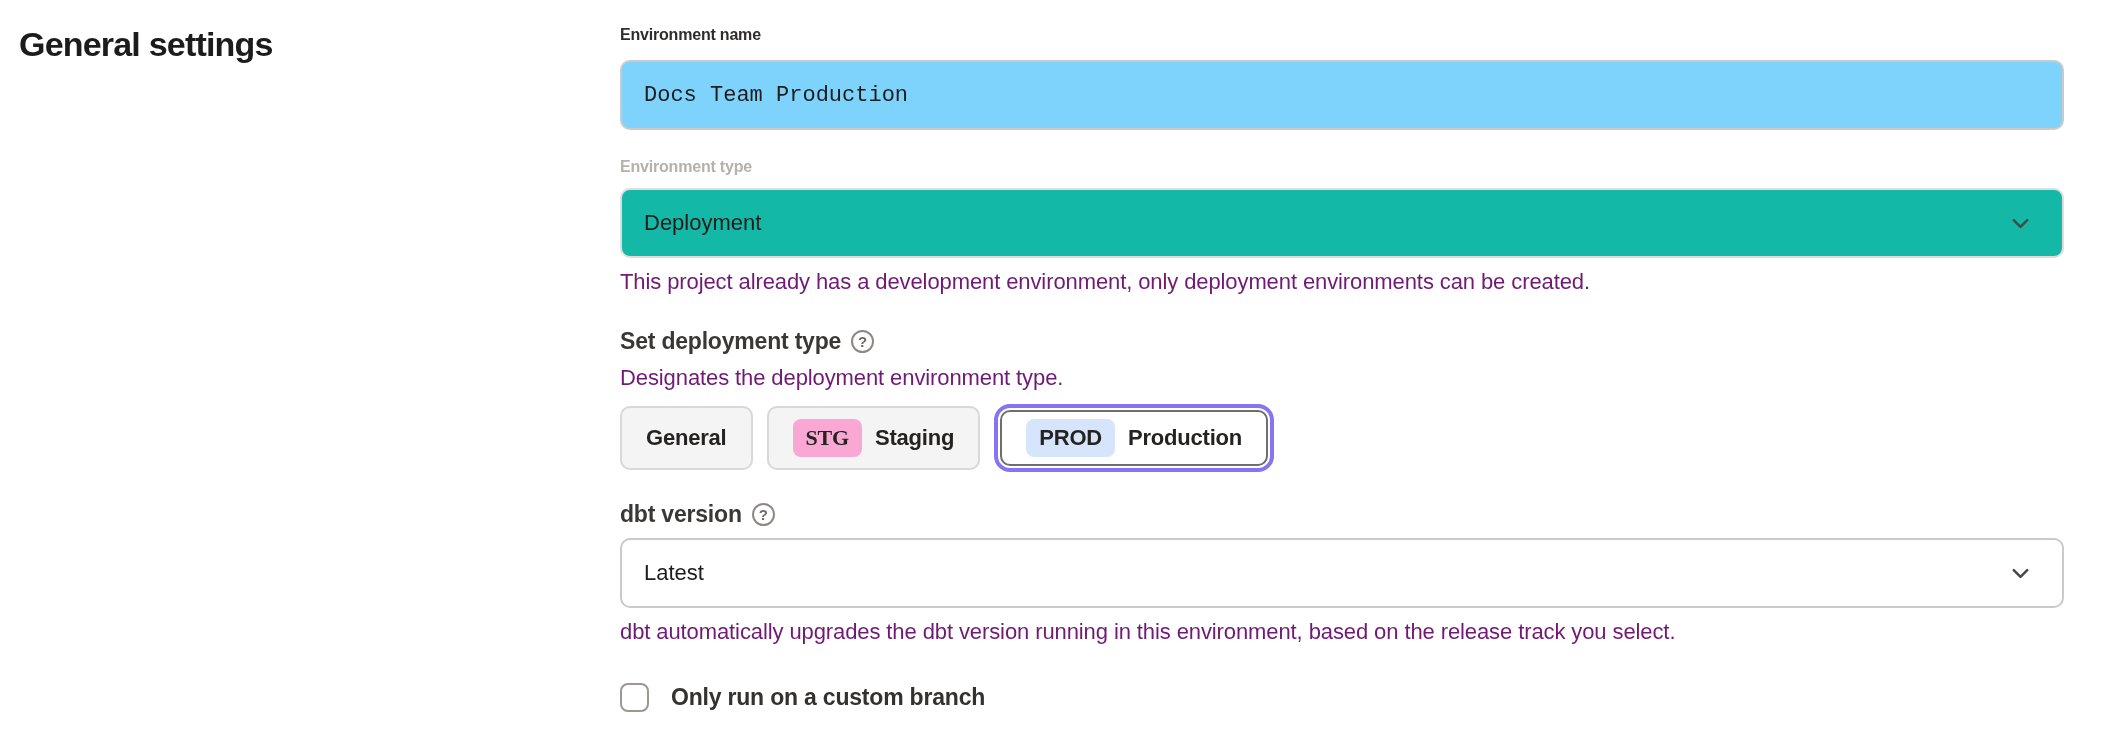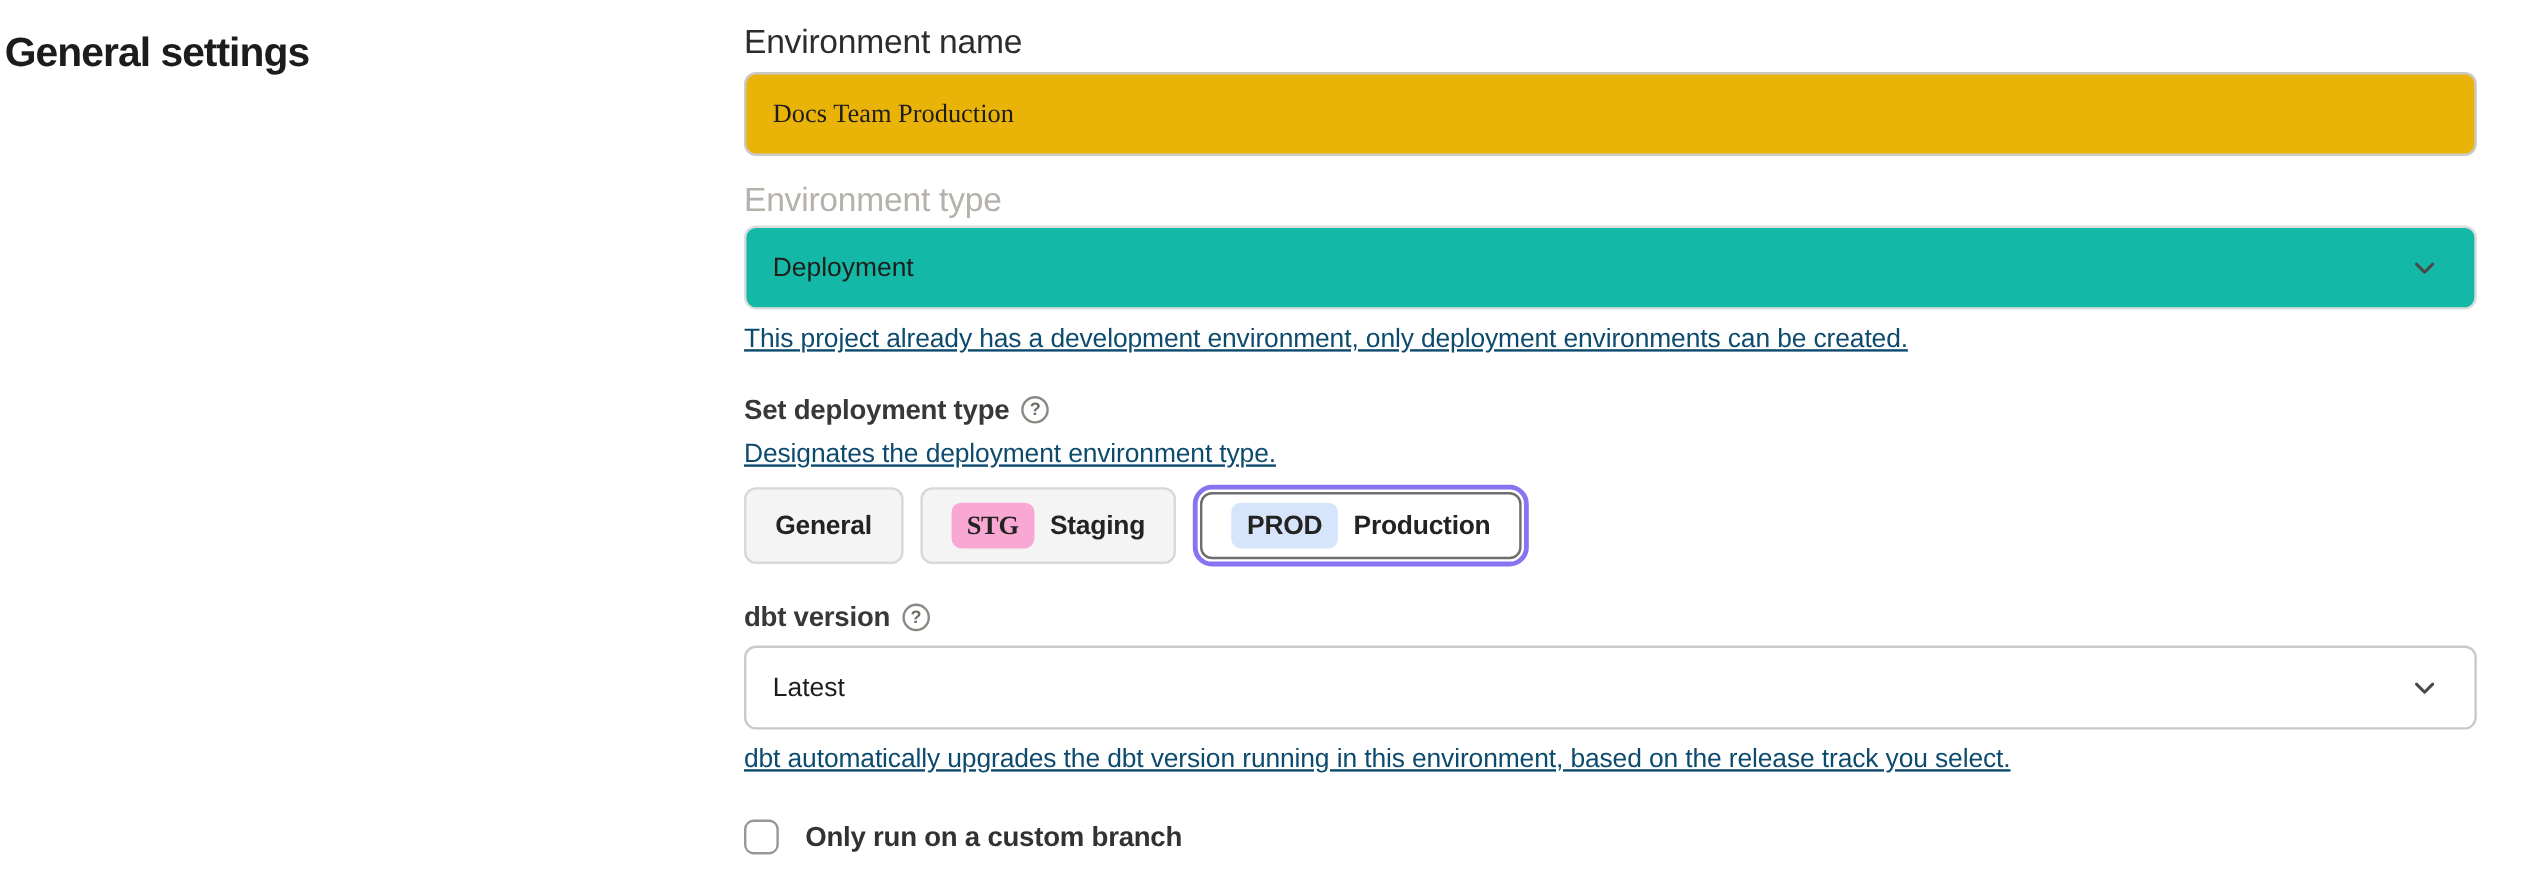--- a/index.html
+++ b/index.html
@@ -5,57 +5,57 @@
   * { box-sizing: border-box; margin: 0; padding: 0; }
   html, body {
     width: 2110px; height: 742px;
     background: #ffffff;
     font-family: "Liberation Sans", sans-serif;
     overflow: hidden;
   }
   .page { display: flex; align-items: flex-start; }
 
   
-  .intro { width: 620px; padding: 24px 0 0 4px; flex: 0 0 620px; }
+  .intro { width: 620px; padding: 24px 0 0 19px; flex: 0 0 620px; }
   .intro h1 {
     font-size: 34px; font-weight: 700; color: #1d1c1c;
     letter-spacing: -0.8px; line-height: 1.2;
   }
   .intro .subtitle {
     margin-top: 12px; font-size: 22px; color: #595755; letter-spacing: -0.2px;
   }
 
   
   .form { width: 1444px; flex: 0 0 1444px; }
 
   .field-label {
-    display: block; font-size: 28px; font-weight: 400; color: #2f2d2b;
+    display: block; font-size: 16px; font-weight: 700; color: #2f2d2b;
     letter-spacing: -0.2px; line-height: 26px;
   }
   .field-label.disabled { color: #b5b1ab; }
 
   .label-row { display: flex; align-items: center; gap: 10px; }
   .label-bold { font-size: 23px; font-weight: 700; color: #3a3836; letter-spacing: -0.2px; line-height: 28px; }
 
   .help-icon {
     width: 23px; height: 23px; border: 2px solid #8c8985; border-radius: 50%;
     color: #6e6b66; font-size: 15px; font-weight: 600;
     display: inline-flex; align-items: center; justify-content: center;
     cursor: pointer; line-height: 1;
   }
 
   .helper-text {
-    font-size: 22px; color: #0c4a6e; letter-spacing: -0.1px; line-height: 26px; text-decoration: underline;
+    font-size: 22px; color: #701a75; letter-spacing: -0.1px; line-height: 26px;
   }
 
   .text-input {
     width: 100%; height: 70px;
     border: 2px solid #cbcac9; border-radius: 10px;
-    background: #eab308; padding: 0 22px;
-    font-family: Liberation Serif, serif;
+    background: #7dd3fc; padding: 0 22px;
+    font-family: Liberation Mono, monospace;
     font-size: 22px; color: #1e1d1c; outline: none;
   }
 
   .select {
     width: 100%; height: 70px;
     border: 2px solid #cbcac9; border-radius: 10px;
     background: #ffffff; padding: 0 22px;
     display: flex; align-items: center; justify-content: space-between;
     font-size: 22px; color: #1e1d1c; cursor: pointer;
   }

